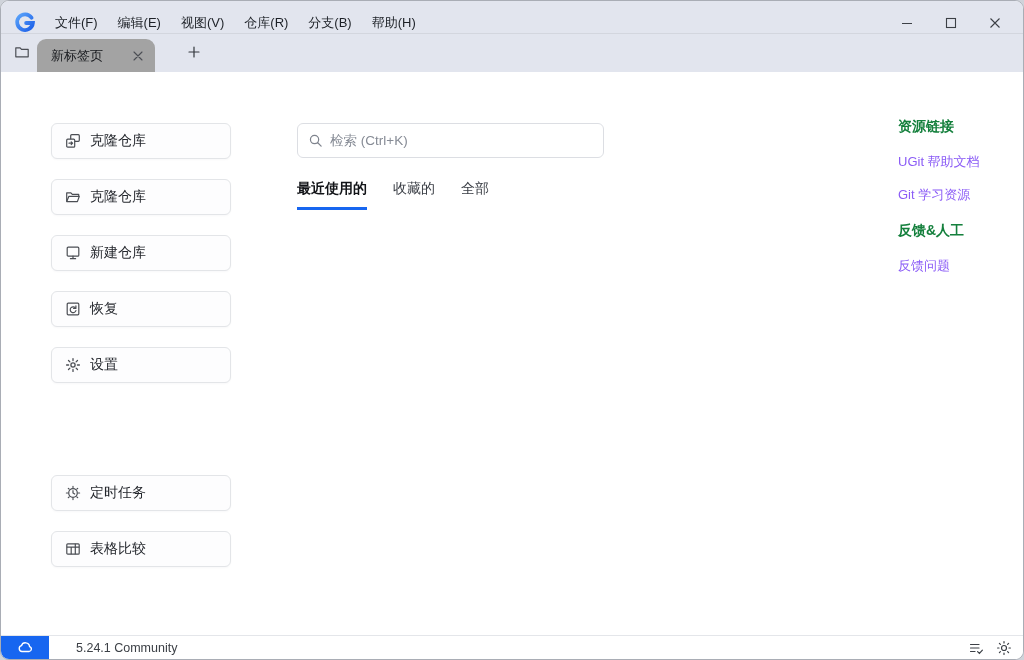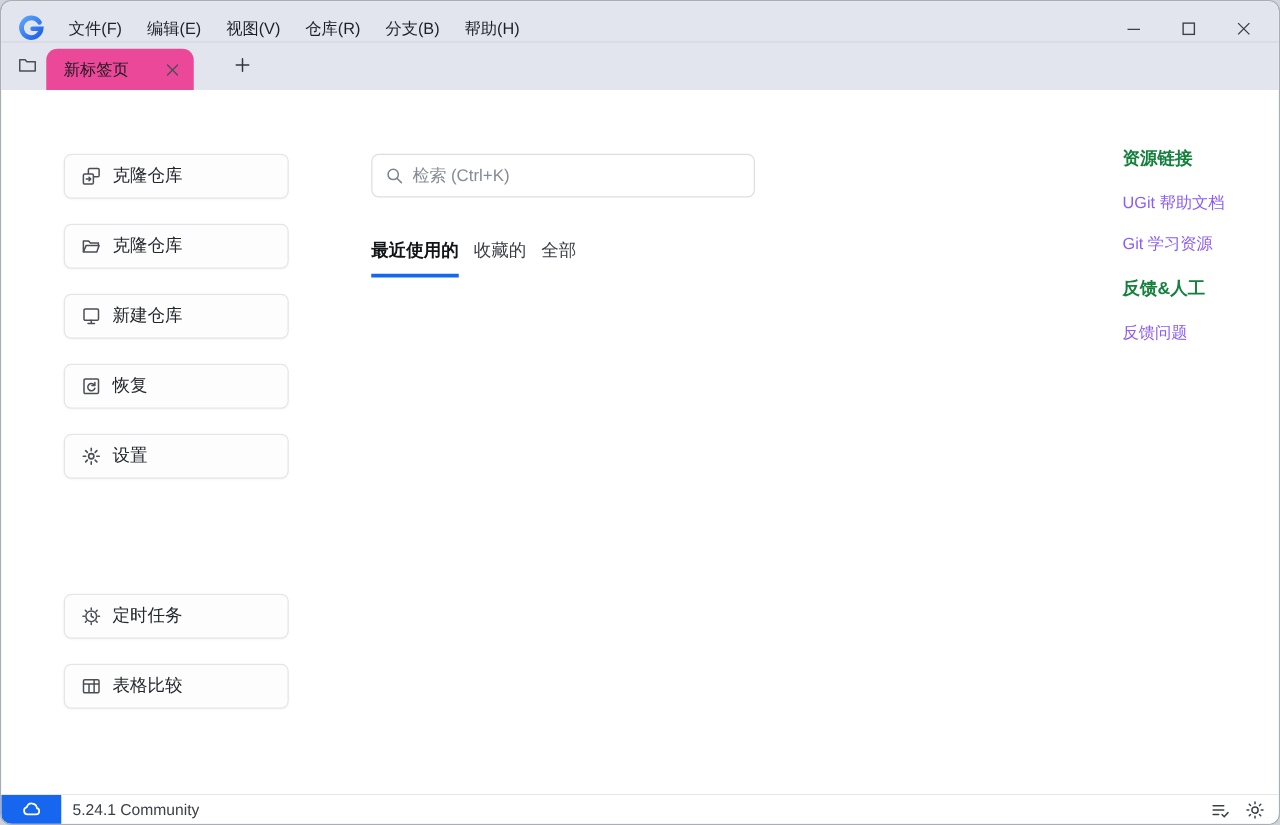--- a/index.html
+++ b/index.html
@@ -42,21 +42,21 @@
     border-top:1px solid #d3d6de;
     display:flex; align-items:flex-end;
   }
   .folder-btn{
     width:26px; height:26px; margin:0 2px 7px 8px;
     display:flex; align-items:center; justify-content:center;
     border-radius:4px; color:#4b4e54;
   }
   .tab{
     width:118px; height:33px;
-    background:#ec4899;
+    background:#a3a3a3;
     border-radius:9px 9px 0 0;
     display:flex; align-items:center;
     padding:0 8px 0 14px;
     font-size:13px; color:#17191d;
     position:relative;
   }
   .tab-label{ flex:1; }
   .tab-close{
     width:18px; height:18px; border-radius:3px;
     display:flex; align-items:center; justify-content:center;
@@ -94,21 +94,21 @@
     display:flex; align-items:center;
     padding:0 10px; gap:7px; background:#fff;
   }
   .searchbox .ic{ color:#7e838d; display:flex; }
   .searchbox input{
     border:none; outline:none; flex:1;
     font-size:13.5px; color:#333; background:transparent;
     font-family:inherit;
   }
   .searchbox input::placeholder{ color:#868b95; }
-  .filter-tabs{ display:flex; gap:12px; margin-top:34px; }
+  .filter-tabs{ display:flex; gap:26px; margin-top:22px; }
   .ftab{
     font-size:14px; color:#393d44;
     padding-bottom:9px; border-bottom:3px solid transparent;
     cursor:pointer;
   }
   .ftab.active{ font-weight:bold; color:#121418; border-bottom-color:var(--accent,#1766f0); }
 
   .rightpanel{ position:absolute; left:897px; top:46px; width:122px; }
   .rp-title{ font-size:14px; font-weight:bold; color:#15803d; margin-bottom:17px; }
   .rp-link{ display:block; font-size:13px; color:#8b5cf6; text-decoration:none; margin-bottom:15px; cursor:pointer; }
@@ -118,21 +118,21 @@
   .statusbar{
     height:24px; flex:0 0 24px;
     background:#fff; border-top:1px solid #e4e6ea;
     display:flex; align-items:center;
   }
   .cloud-badge{
     width:48px; height:24px; background:#1766f0;
     display:flex; align-items:center; justify-content:center;
     color:#fff;
   }
-  .version{ margin-left:9px; font-size:12.5px; color:#3c4046; }
+  .version{ margin-left:27px; font-size:12.5px; color:#3c4046; }
   .status-icons{ margin-left:auto; display:flex; gap:10px; margin-right:10px; }
   .status-icons .ic{ width:18px; height:18px; display:flex; align-items:center; justify-content:center; color:#3c4046; cursor:pointer; }
 
   svg{ display:block; }
 </style>
 </head>
 <body>
 
 <div class="window">
 

